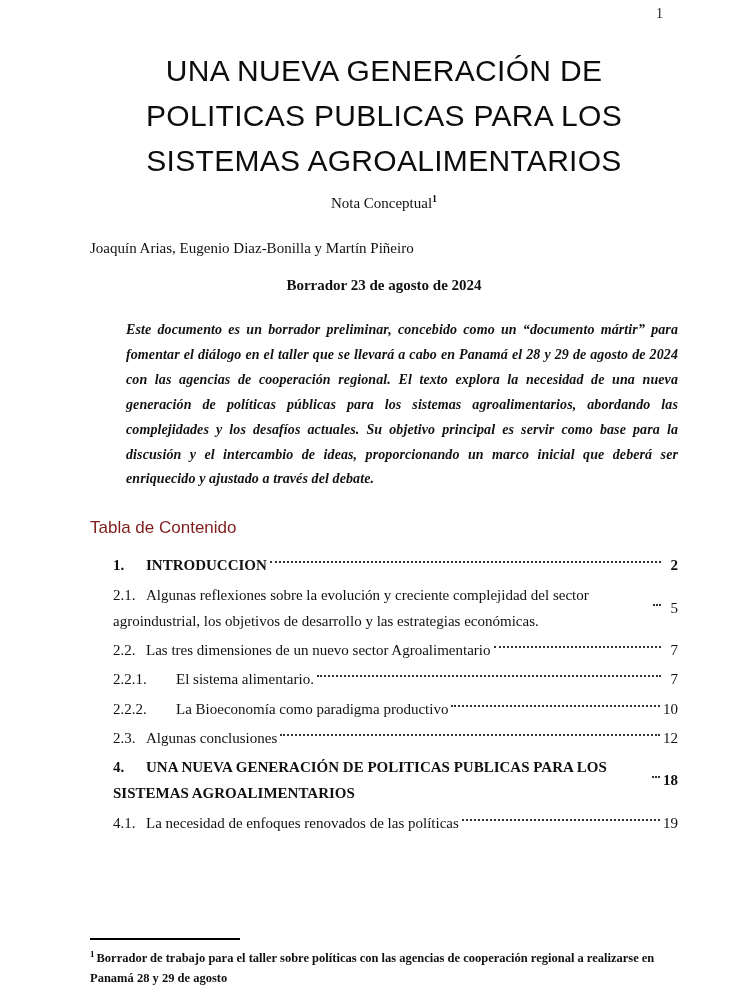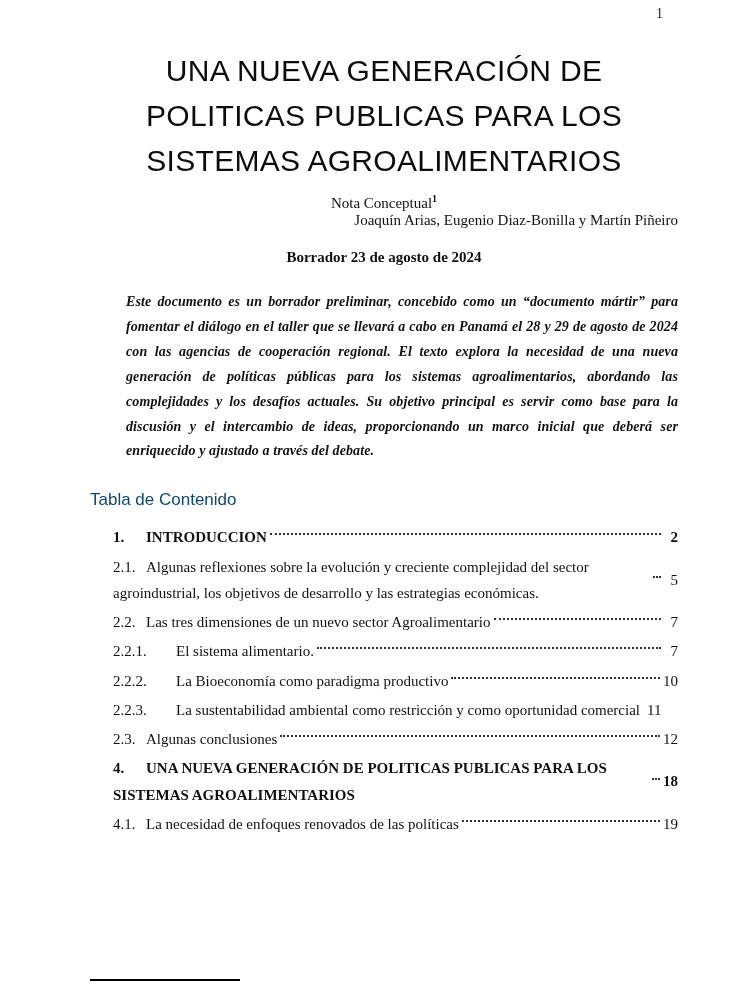--- a/index.html
+++ b/index.html
@@ -27,23 +27,23 @@
     margin: 14px auto 10px auto;
     color: #0d0d0d;
   }
   .subtitle {
     text-align: center;
     font-size: 15px;
     margin-top: 6px;
   }
   .subtitle sup { font-size: 10px; font-weight: 700; }
   .authors {
-    text-align: right;
+    text-align: left;
     font-size: 15px;
-    margin-top: 0;
+    margin-top: 28px;
   }
   .draft-date {
     text-align: center;
     font-size: 15px;
     font-weight: 700;
     margin-top: 20px;
   }
   .abstract {
     margin: 24px 0 0 36px;
     font-size: 14px;
@@ -107,21 +107,21 @@
   <div class="subtitle">
     <span>Nota Conceptual</span><sup>1</sup>
   </div>
 
   <div class="authors">Joaquín Arias, Eugenio Diaz-Bonilla y Martín Piñeiro</div>
 
   <div class="draft-date">Borrador 23 de agosto de 2024</div>
 
   <p class="abstract">Este documento es un borrador preliminar, concebido como un “documento mártir” para fomentar el diálogo en el taller que se llevará a cabo en Panamá el 28 y 29 de agosto de 2024 con las agencias de cooperación regional. El texto explora la necesidad de una nueva generación de políticas públicas para los sistemas agroalimentarios, abordando las complejidades y los desafíos actuales. Su objetivo principal es servir como base para la discusión y el intercambio de ideas, proporcionando un marco inicial que deberá ser enriquecido y ajustado a través del debate.</p>
 
-  <h2 class="toc-heading" style="color:#0c4a6e;">Tabla de Contenido</h2>
+  <h2 class="toc-heading" style="color:#7f1d1d;">Tabla de Contenido</h2>
 
   <div class="toc">
 
     <div class="toc-row l1 bold">
       <span class="toc-label"><span class="toc-num">1.</span><span class="toc-text">INTRODUCCION</span></span>
       <span class="toc-dots"></span>
       <span class="toc-page">2</span>
     </div>
 
 
@@ -142,24 +142,20 @@
       <span class="toc-dots"></span>
       <span class="toc-page">7</span>
     </div>
 
     <div class="toc-row l3">
       <span class="toc-label"><span class="toc-num">2.2.2.</span><span class="toc-text">La Bioeconomía como paradigma productivo</span></span>
       <span class="toc-dots"></span>
       <span class="toc-page">10</span>
     </div>
 
-    <div class="toc-row l3 inline-page">
-      <span class="toc-label"><span class="toc-num">2.2.3.</span><span class="toc-text">La sustentabilidad ambiental como restricción y como oportunidad comercial</span><span class="pg-inline">11</span></span>
-
-    </div>
 
     <div class="toc-row l2">
       <span class="toc-label"><span class="toc-num">2.3.</span><span class="toc-text">Algunas conclusiones</span></span>
       <span class="toc-dots"></span>
       <span class="toc-page">12</span>
     </div>
 
 
     <div class="toc-row l1 bold">
       <span class="toc-label"><span class="toc-num">4.</span><span class="toc-text">UNA NUEVA GENERACIÓN DE POLITICAS PUBLICAS PARA LOS SISTEMAS AGROALIMENTARIOS</span></span>
@@ -170,15 +166,16 @@
     <div class="toc-row l2">
       <span class="toc-label"><span class="toc-num">4.1.</span><span class="toc-text">La necesidad de enfoques renovados de las políticas</span></span>
       <span class="toc-dots"></span>
       <span class="toc-page">19</span>
     </div>
 
   </div>
 
   <div class="footnote">
     <div class="footnote-rule"></div>
+    <div><sup>1</sup><span>Borrador de trabajo para el taller sobre políticas con las agencias de cooperación regional a realizarse en Panamá 28 y 29 de agosto</span></div>
   </div>
 
 </div>
 
 </body></html>

